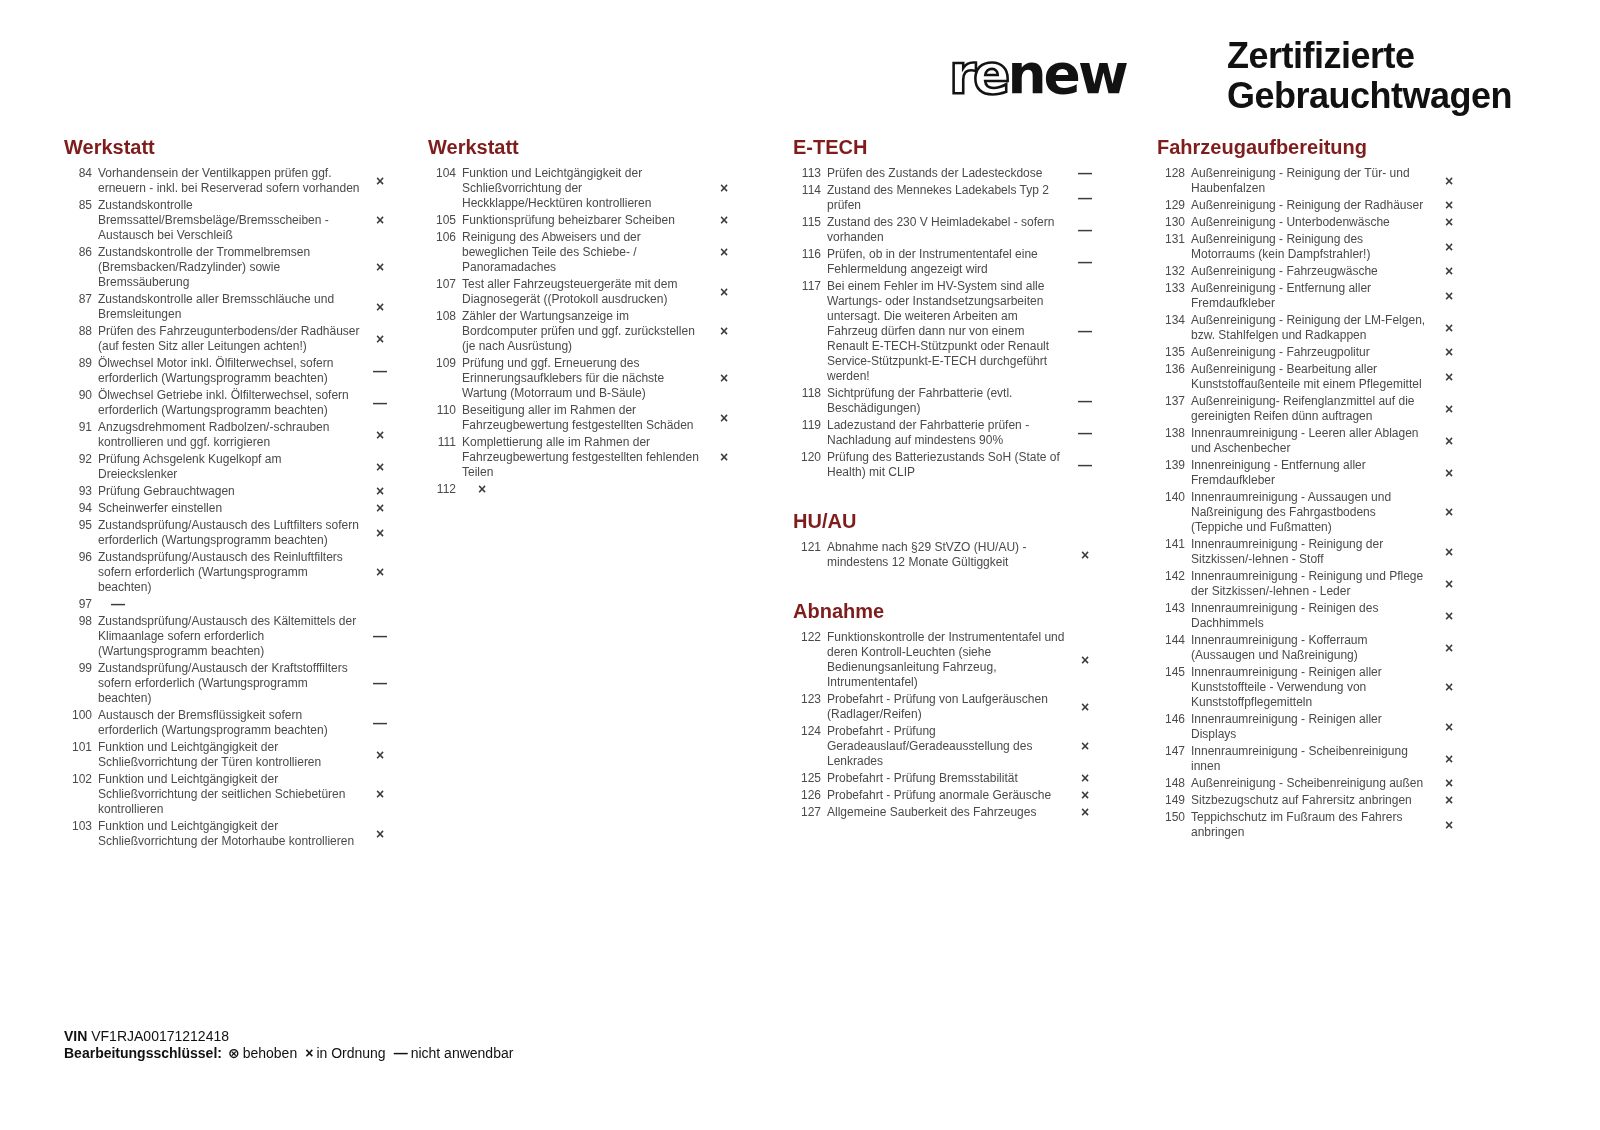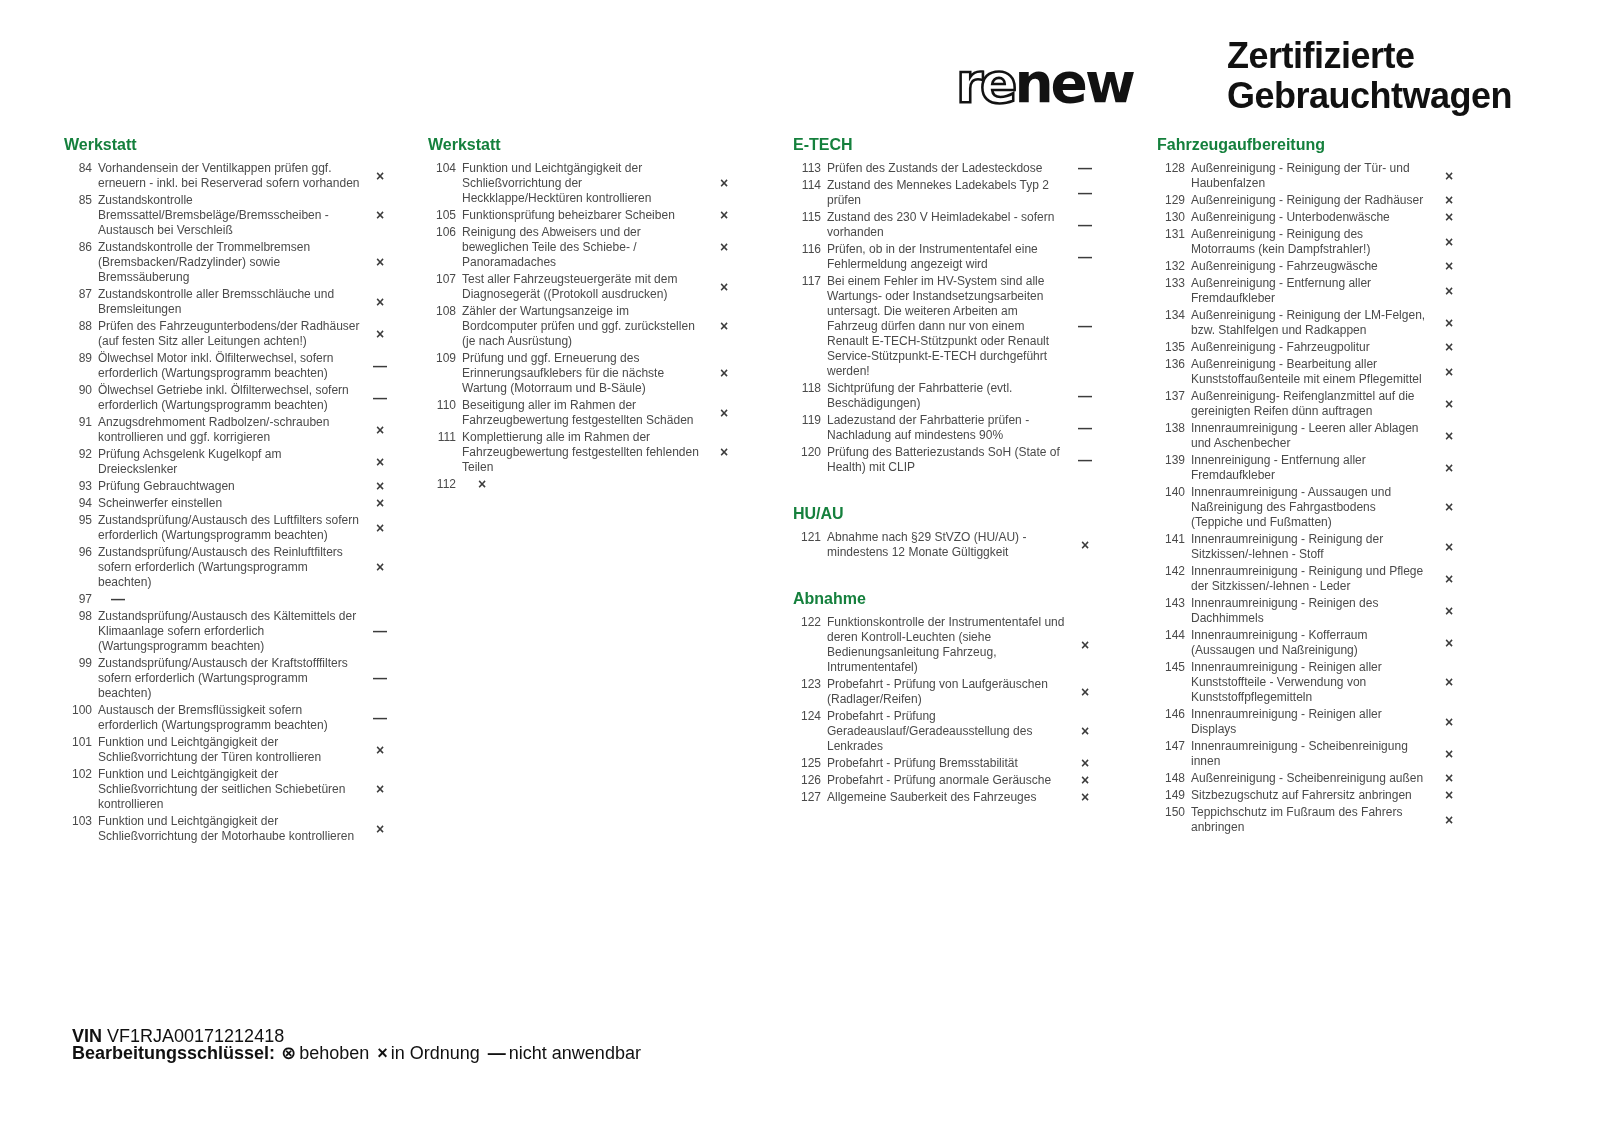--- a/index.html
+++ b/index.html
@@ -7,60 +7,60 @@
     position:relative;
     width:1600px; height:1130px;
     background:#ffffff;
     font-family:"Liberation Sans","DejaVu Sans",sans-serif;
     color:#4a4a4a;
     overflow:hidden;
   }
   
   .logo {
     position:absolute; top:36px; right:88px;
-    display:flex; align-items:flex-end; gap:19px;
+    display:flex; align-items:flex-start; gap:26px;
   }
   .logo-tagline {
     font-size:36px; font-weight:bold; color:#111;
     line-height:1.12; letter-spacing:-0.5px;
   }
   
   .columns {
     position:absolute; top:136px; left:64px;
     display:flex; align-items:flex-start;
   }
   .col { flex:0 0 auto; }
   .col-1 { width:336px; margin-right:28px; }
   .col-2 { width:316px; margin-right:49px; }
   .col-3 { width:312px; margin-right:52px; }
   .col-4 { width:312px; }
   .section + .section { margin-top:30px; }
   .section-title {
     margin:0 0 7px 0;
-    font-size:16px; font-weight:bold; color:#15803d;
+    font-size:20px; font-weight:bold; color:#7f1d1d;
     letter-spacing:0;
   }
   .item {
     display:flex;
     margin-bottom:2px;
     font-size:12px; line-height:15px;
   }
   .item .num {
     flex:0 0 28px; text-align:right; padding-right:6px;
     align-self:flex-start; color:#4a4a4a;
   }
   .item .txt { flex:1 1 auto; align-self:flex-start; color:#4a4a4a; }
   .item .mark {
     flex:0 0 40px; text-align:center; align-self:center;
     font-size:14px; font-weight:bold; color:#3c3c3c;
   }
   
   .footer {
-    position:absolute; left:72px; top:1028px;
-    font-size:18px; color:#111; line-height:17px;
+    position:absolute; left:64px; top:1028px;
+    font-size:14px; color:#111; line-height:17px;
   }
   .footer b { font-weight:bold; }
   .legend-item { margin-right:2px; }
   .legend-sym { font-weight:bold; margin:0 3px 0 6px; }
 </style>
 </head>
 <body>
 
 <div class="page">
 

